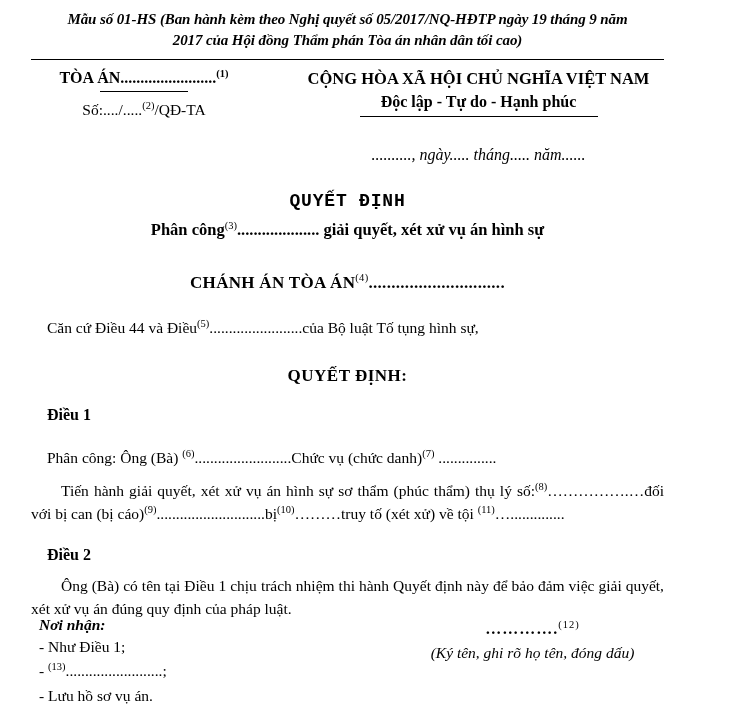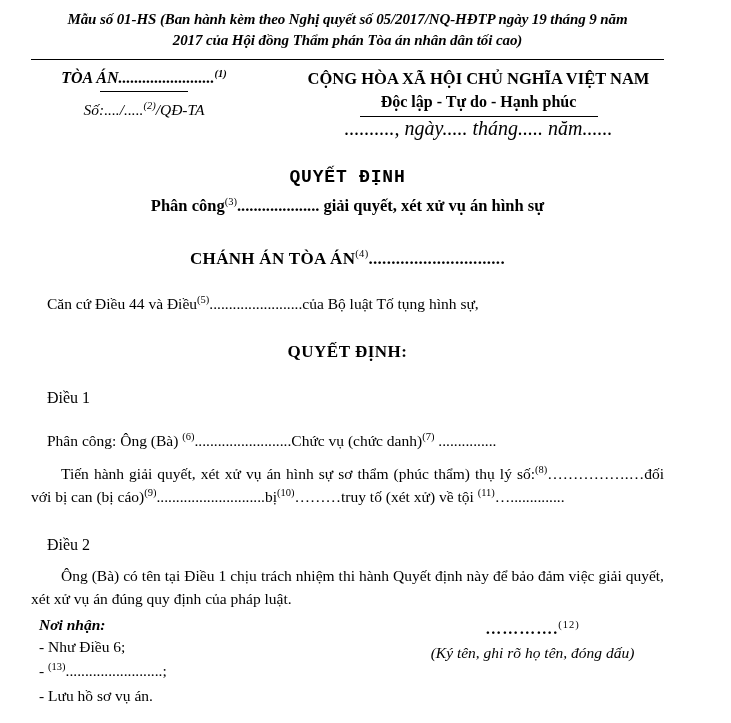--- a/index.html
+++ b/index.html
@@ -47,21 +47,20 @@
   .header {
     display: flex;
     align-items: flex-start;
     margin-top: 9px;
   }
   .hdr-left {
     width: 274px;
     text-align: center;
     box-sizing: border-box;
     padding-left: 14px;
-    font-style: italic;
   }
   .hdr-right {
     flex: 1;
     text-align: center;
     box-sizing: border-box;
     padding-right: 12px;
   }
   .court-line {
     font-weight: bold;
     font-size: 16px;
@@ -97,22 +96,22 @@
     white-space: nowrap;
   }
   .motto-rule {
     width: 238px;
     height: 0;
     border-top: 1.4px solid #000;
     margin: 5px auto 0 auto;
   }
   .date-line {
     font-style: italic;
-    font-size: 20px;
-    margin-top: 0;
+    font-size: 16px;
+    margin-top: 29px;
     white-space: nowrap;
   }
 
   
   .title-block {
     text-align: center;
     margin-top: 27px;
   }
   .decision-title {
     font-weight: bold;
@@ -140,24 +139,24 @@
     font-size: 15.5px;
   }
   .decide-head {
     text-align: center;
     font-weight: bold;
     font-size: 17px;
     margin-top: 29px;
     letter-spacing: 0.5px;
   }
   .article-head {
-    font-weight: normal;
+    font-weight: bold;
     font-size: 16px;
     padding-left: 47px;
-    margin-top: 27px;
+    margin-top: 20px;
   }
   .para {
     font-size: 15.5px;
     margin-top: 9px;
     padding: 0 31px 0 31px;
     text-align: justify;
     text-indent: 30px;
     line-height: 1.52;
   }
   .para-a1 {
@@ -260,21 +259,21 @@
   <div class="para" id="article1-body"><span>Tiến hành giải quyết, xét xử vụ án hình sự sơ thẩm (phúc thẩm) thụ lý số:</span><span class="sup">(8)</span><span>…………….…đối với bị can (bị cáo)</span><span class="sup">(9)</span><span>............................bị</span><span class="sup">(10)</span><span>………truy tố (xét xử) về tội </span><span class="sup">(11)</span><span>…..............</span></div>
 
   <div class="article-head">Điều 2</div>
 
   <div class="para" id="article2-body">Ông (Bà) có tên tại Điều 1 chịu trách nhiệm thi hành Quyết định này để bảo đảm việc giải quyết, xét xử vụ án đúng quy định của pháp luật.</div>
 
   <div class="footer">
 
     <div class="recipients">
       <div class="recipients-title">Nơi nhận:</div>
-      <div class="recipient-item">- Như Điều 6;</div>
+      <div class="recipient-item">- Như Điều 1;</div>
       <div class="recipient-item"><span>- </span><span class="sup">(13)</span><span>.........................;</span></div>
       <div class="recipient-item">- Lưu hồ sơ vụ án.</div>
     </div>
 
     <div class="signature">
       <div class="sig-dots"><span>………….</span><span class="sup">(12)</span></div>
       <div class="sig-note">(Ký tên, ghi rõ họ tên, đóng dấu)</div>
     </div>
 
   </div>

